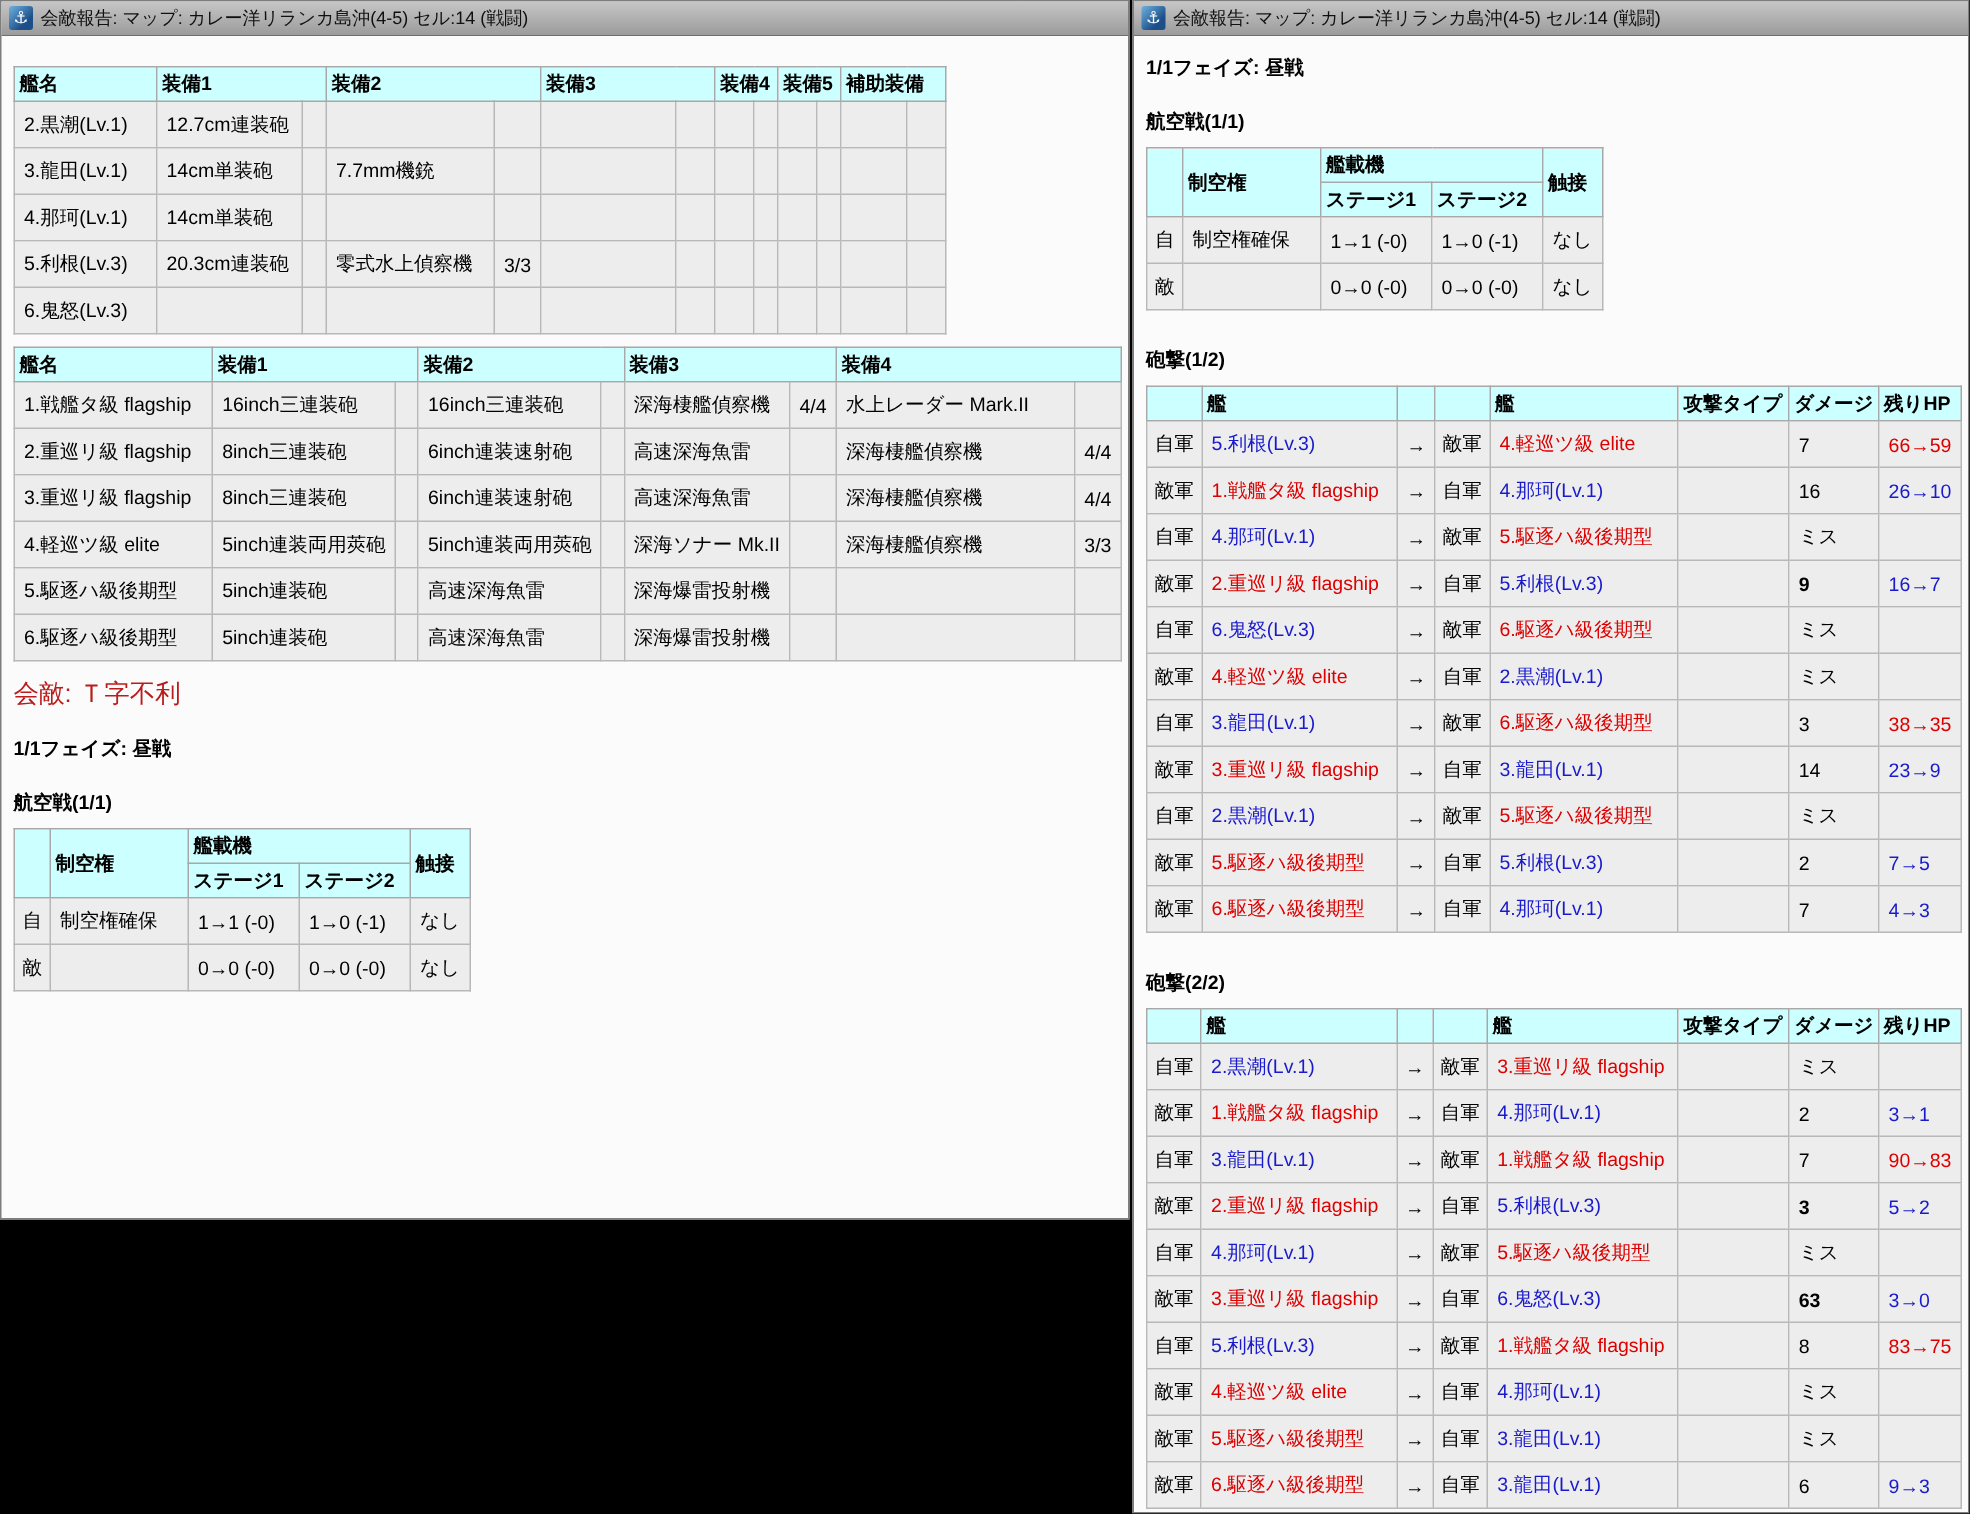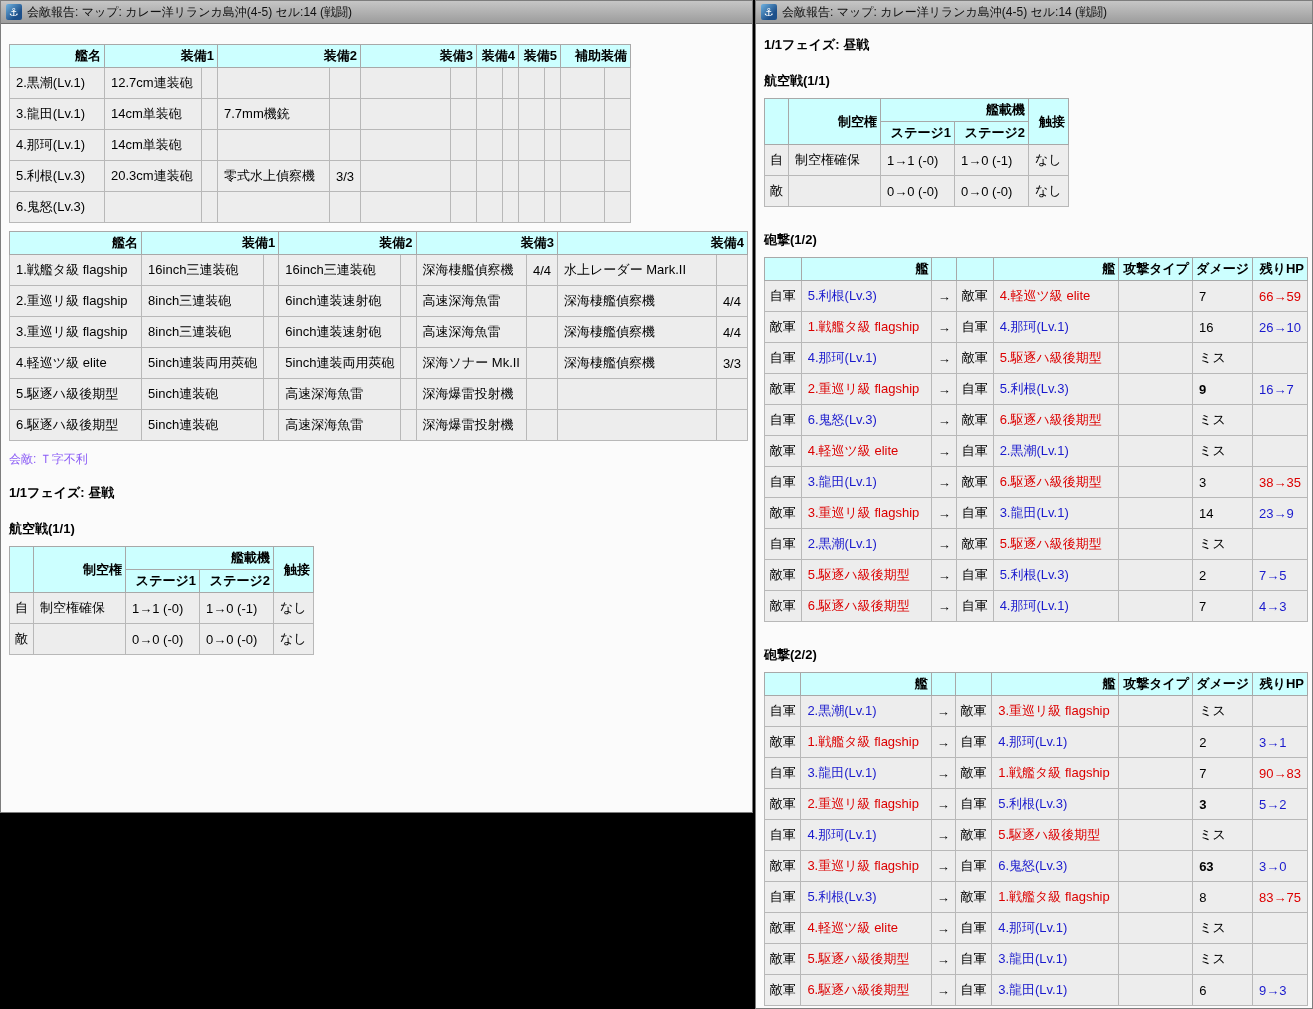--- a/index.html
+++ b/index.html
@@ -16,26 +16,26 @@
   .right-window{left:755px;top:0;width:558px;height:1009px;}
   .titlebar{height:22px;background:linear-gradient(#c6c6c6,#9c9c9c);border-bottom:1px solid #6f6f6f;
             display:flex;align-items:center;gap:5px;padding:0 5px;}
   .win-icon{width:16px;height:16px;flex:0 0 16px;background:linear-gradient(135deg,#6fb2e0 0%,#1c4f8a 70%);
             color:#fff;font-size:11px;line-height:16px;text-align:center;border-radius:2px;}
   .title-text{font-size:12px;color:#101010;white-space:nowrap;overflow:hidden;}
   .client{padding:12px 4px 0 8px;}
 
   .section-h{font-weight:bold;font-size:13px;}
   .mt16{margin-top:16px;} .mt18{margin-top:18px;} .mt24{margin-top:24px;}
-  .encounter-line{font-size:12px;color:#8b5cf6;margin:10px 0 8px 0;}
+  .encounter-line{font-size:17px;color:#b91c1c;margin:10px 0 8px 0;}
 
   table.t{border-collapse:collapse;table-layout:fixed;font-size:13px;margin-top:8px;
           border:1px solid #9a9a9a;}
   table.t th{background:var(--header-bg);border:1px solid #a8a8a8;font-weight:bold;
-             text-align:right;padding:2px 3px;height:17px;overflow:hidden;white-space:nowrap;}
+             text-align:left;padding:2px 3px;height:17px;overflow:hidden;white-space:nowrap;}
   table.t td{background:var(--cell-bg);border:1px solid #b8b8b8;padding:3px 6px;height:24px;
              overflow:hidden;white-space:nowrap;text-align:left;}
   table.t td.ctr{text-align:center;padding:3px 2px;}
   .f{color:var(--friend);}
   .e{color:var(--enemy);}
   td.crit{font-weight:bold;}
   .mt12{margin-top:12px;}
 </style>
 </head>
 <body>

